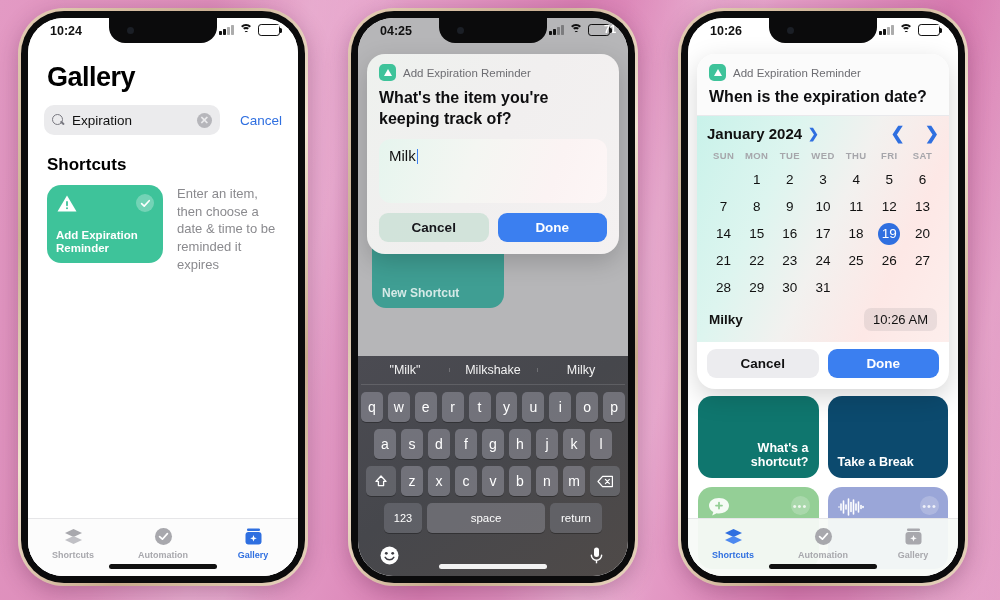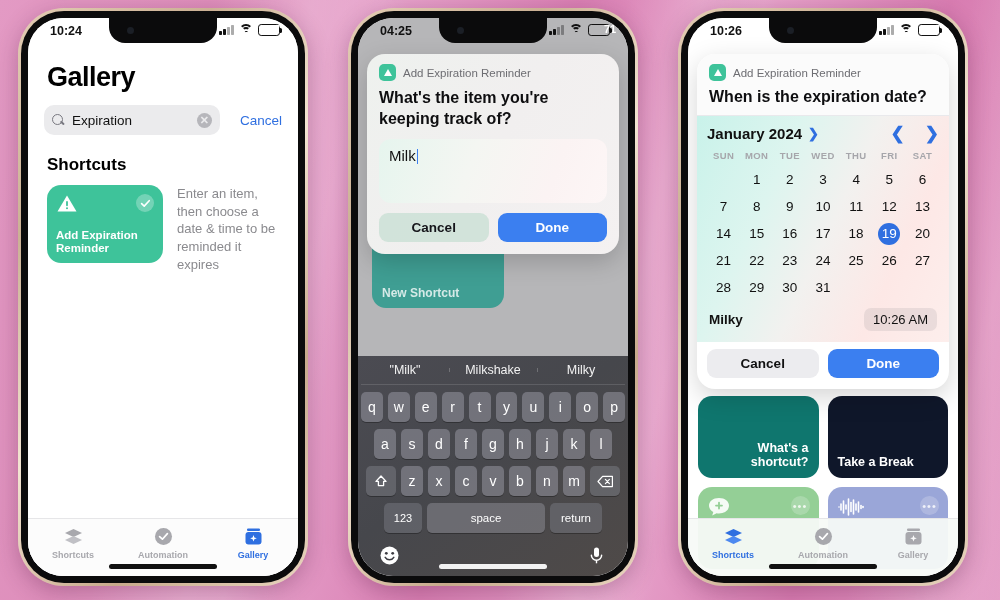--- a/index.html
+++ b/index.html
@@ -172,21 +172,21 @@
 
   
   .p3-bg { position:absolute; inset:0; background:#fff; }
   .p3-cards { position:absolute; left:10px; right:10px; top:378px;
     display:grid; grid-template-columns:1fr 1fr; gap:9px; }
   .p3card { height:82px; border-radius:14px; position:relative; padding:9px; color:#fff; }
   .p3card .lbl { position:absolute; left:10px; bottom:8px; right:10px;
     font-size:12.5px; font-weight:700; line-height:1.18; }
   .p3card .blob { width:22px; height:22px; border-radius:50%;
     background:rgba(255,255,255,.28); }
-  .c-purple { background:#0f766e;text-align:right; } .c-salmon { background:#0f172a; }
+  .c-purple { background:#0f766e;text-align:right; } .c-salmon { background:#0c4a6e; }
   .c-green  { background:#94cf96; } .c-blue   { background:#9aa6d8; }
 
   .date-dialog { position:absolute; left:9px; right:9px; top:36px; border-radius:18px;
     background:#fff; z-index:20; overflow:hidden; box-shadow:0 8px 26px rgba(0,0,0,.17); }
   .dd-head { padding:10px 12px 9px; background:#fbfbfb; border-bottom:1px solid #e9e9ec; }
   .dd-q { font-size:16px; font-weight:700; color:#0e0e10; }
   .cal { background: linear-gradient(115deg,#c9f2ea 0%,#ddf5ef 30%,#f2f1ef 52%,#fde8e6 75%,#fdeeec 100%);
     padding: 9px 10px 8px; }
   .cal-top { display:flex; align-items:center; justify-content:space-between; margin-bottom:8px; }
   .cal-month { font-size:15px; font-weight:700; color:#111; display:flex; align-items:center; gap:6px; }

